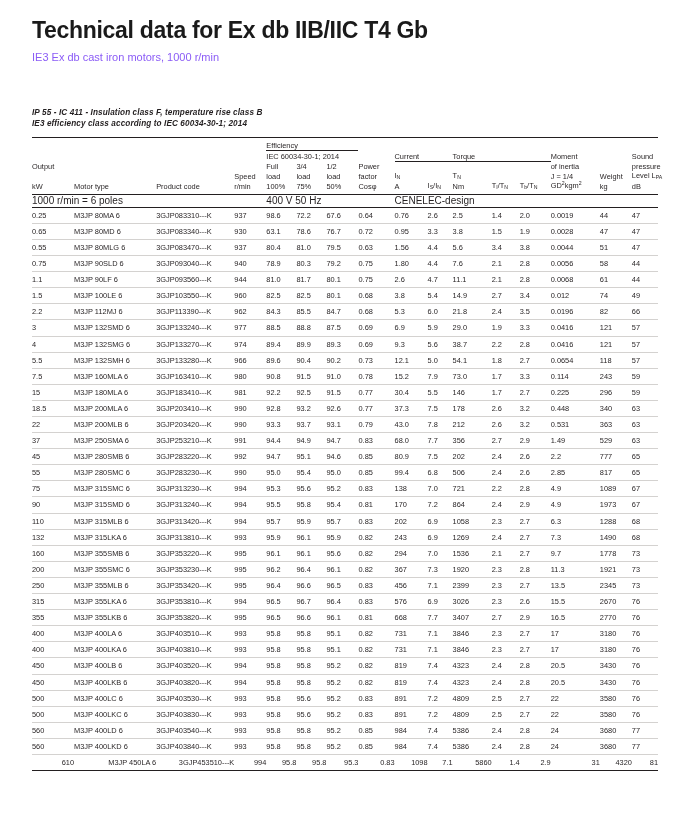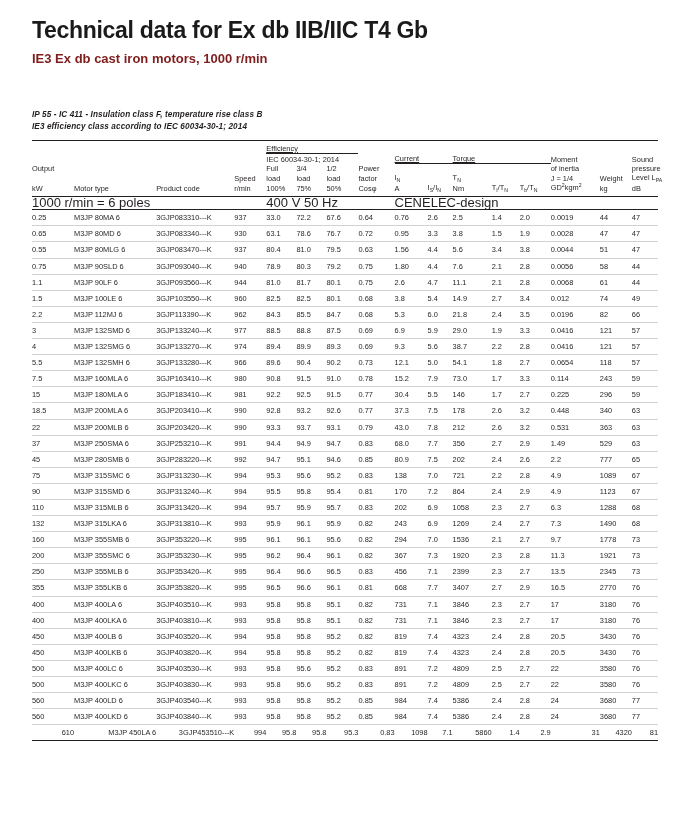--- a/index.html
+++ b/index.html
@@ -24,26 +24,26 @@
   .title {
     font-size: 23px;
     font-weight: bold;
     letter-spacing: -0.3px;
     margin: 0;
     padding-top: 16px;
     line-height: 1.25;
     color: #1a1a1a;
   }
   .subtitle {
-    font-size: 13px;
-    font-weight: bold;
+    font-size: 11px;
+    font-weight: normal;
     margin: 0;
     padding-top: 6px;
     line-height: 1.25;
-    color: #7f1d1d;
+    color: #8b5cf6;
   }
   .spec-block {
     margin-top: 42px;
     font-size: 8.2px;
     font-weight: bold;
     line-height: 1.45;
     letter-spacing: 0.1px;
     font-style: italic;
   }
   table.data {
@@ -64,32 +64,31 @@
   
   .hdr-rule-top td { border-top: 1.6px solid #231f20; height: 2px; font-size: 0; }
   .grp-cell {
     font-weight: bold;
     font-size: 7.4px;
     padding-bottom: 1px;
     height: 10px;
   }
   .grp-underline {
     border-bottom: 0.9px solid #231f20;
-    text-decoration: underline;
   }
   .hdr-cell {
     font-weight: bold;
     font-size: 7.4px;
     height: 9px;
     line-height: 9px;
   }
   .hdr-rule-bot td { border-bottom: 1.3px solid #231f20; height: 3px; font-size: 0; }
   .band td {
     font-weight: bold;
-    font-size: 13px;
+    font-size: 10px;
     height: 12px;
     line-height: 12px;
     border-bottom: 1.3px solid #231f20;
   }
   tr.row td {
     height: 15.1px;
     line-height: 15.1px;
     border-bottom: 0.7px solid #d4d2d0;
     font-size: 7.4px;
   }
@@ -226,21 +225,21 @@
         <td colspan="4">400 V 50 Hz</td>
         <td colspan="8">CENELEC-design</td>
       </tr>
     </thead>
     <tbody id="table-body">
         <tr class="row">
           <td>0.25</td>
           <td>M3JP 80MA 6</td>
           <td>3GJP083310---K</td>
           <td>937</td>
-          <td>33.0</td>
+          <td>98.6</td>
           <td>72.2</td>
           <td>67.6</td>
           <td>0.64</td>
           <td>0.76</td>
           <td>2.6</td>
           <td>2.5</td>
           <td>1.4</td>
           <td>2.0</td>
           <td>0.0019</td>
           <td>44</td>
@@ -510,20 +509,38 @@
           <td>80.9</td>
           <td>7.5</td>
           <td>202</td>
           <td>2.4</td>
           <td>2.6</td>
           <td>2.2</td>
           <td>777</td>
           <td>65</td>
         </tr>
         <tr class="row">
+          <td>55</td>
+          <td>M3JP 280SMC 6</td>
+          <td>3GJP283230---K</td>
+          <td>990</td>
+          <td>95.0</td>
+          <td>95.4</td>
+          <td>95.0</td>
+          <td>0.85</td>
+          <td>99.4</td>
+          <td>6.8</td>
+          <td>506</td>
+          <td>2.4</td>
+          <td>2.6</td>
+          <td>2.85</td>
+          <td>817</td>
+          <td>65</td>
+        </tr>
+        <tr class="row">
           <td>75</td>
           <td>M3JP 315SMC 6</td>
           <td>3GJP313230---K</td>
           <td>994</td>
           <td>95.3</td>
           <td>95.6</td>
           <td>95.2</td>
           <td>0.83</td>
           <td>138</td>
           <td>7.0</td>
@@ -542,21 +559,21 @@
           <td>95.5</td>
           <td>95.8</td>
           <td>95.4</td>
           <td>0.81</td>
           <td>170</td>
           <td>7.2</td>
           <td>864</td>
           <td>2.4</td>
           <td>2.9</td>
           <td>4.9</td>
-          <td>1123</td>
+          <td>1973</td>
           <td>67</td>
         </tr>
         <tr class="row">
           <td>110</td>
           <td>M3JP 315MLB 6</td>
           <td>3GJP313420---K</td>
           <td>994</td>
           <td>95.7</td>
           <td>95.9</td>
           <td>95.7</td>
@@ -636,20 +653,38 @@
           <td>456</td>
           <td>7.1</td>
           <td>2399</td>
           <td>2.3</td>
           <td>2.7</td>
           <td>13.5</td>
           <td>2345</td>
           <td>73</td>
         </tr>
         <tr class="row">
+          <td>315</td>
+          <td>M3JP 355LKA 6</td>
+          <td>3GJP353810---K</td>
+          <td>994</td>
+          <td>96.5</td>
+          <td>96.7</td>
+          <td>96.4</td>
+          <td>0.83</td>
+          <td>576</td>
+          <td>6.9</td>
+          <td>3026</td>
+          <td>2.3</td>
+          <td>2.6</td>
+          <td>15.5</td>
+          <td>2670</td>
+          <td>76</td>
+        </tr>
+        <tr class="row">
           <td>355</td>
           <td>M3JP 355LKB 6</td>
           <td>3GJP353820---K</td>
           <td>995</td>
           <td>96.5</td>
           <td>96.6</td>
           <td>96.1</td>
           <td>0.81</td>
           <td>668</td>
           <td>7.7</td>

